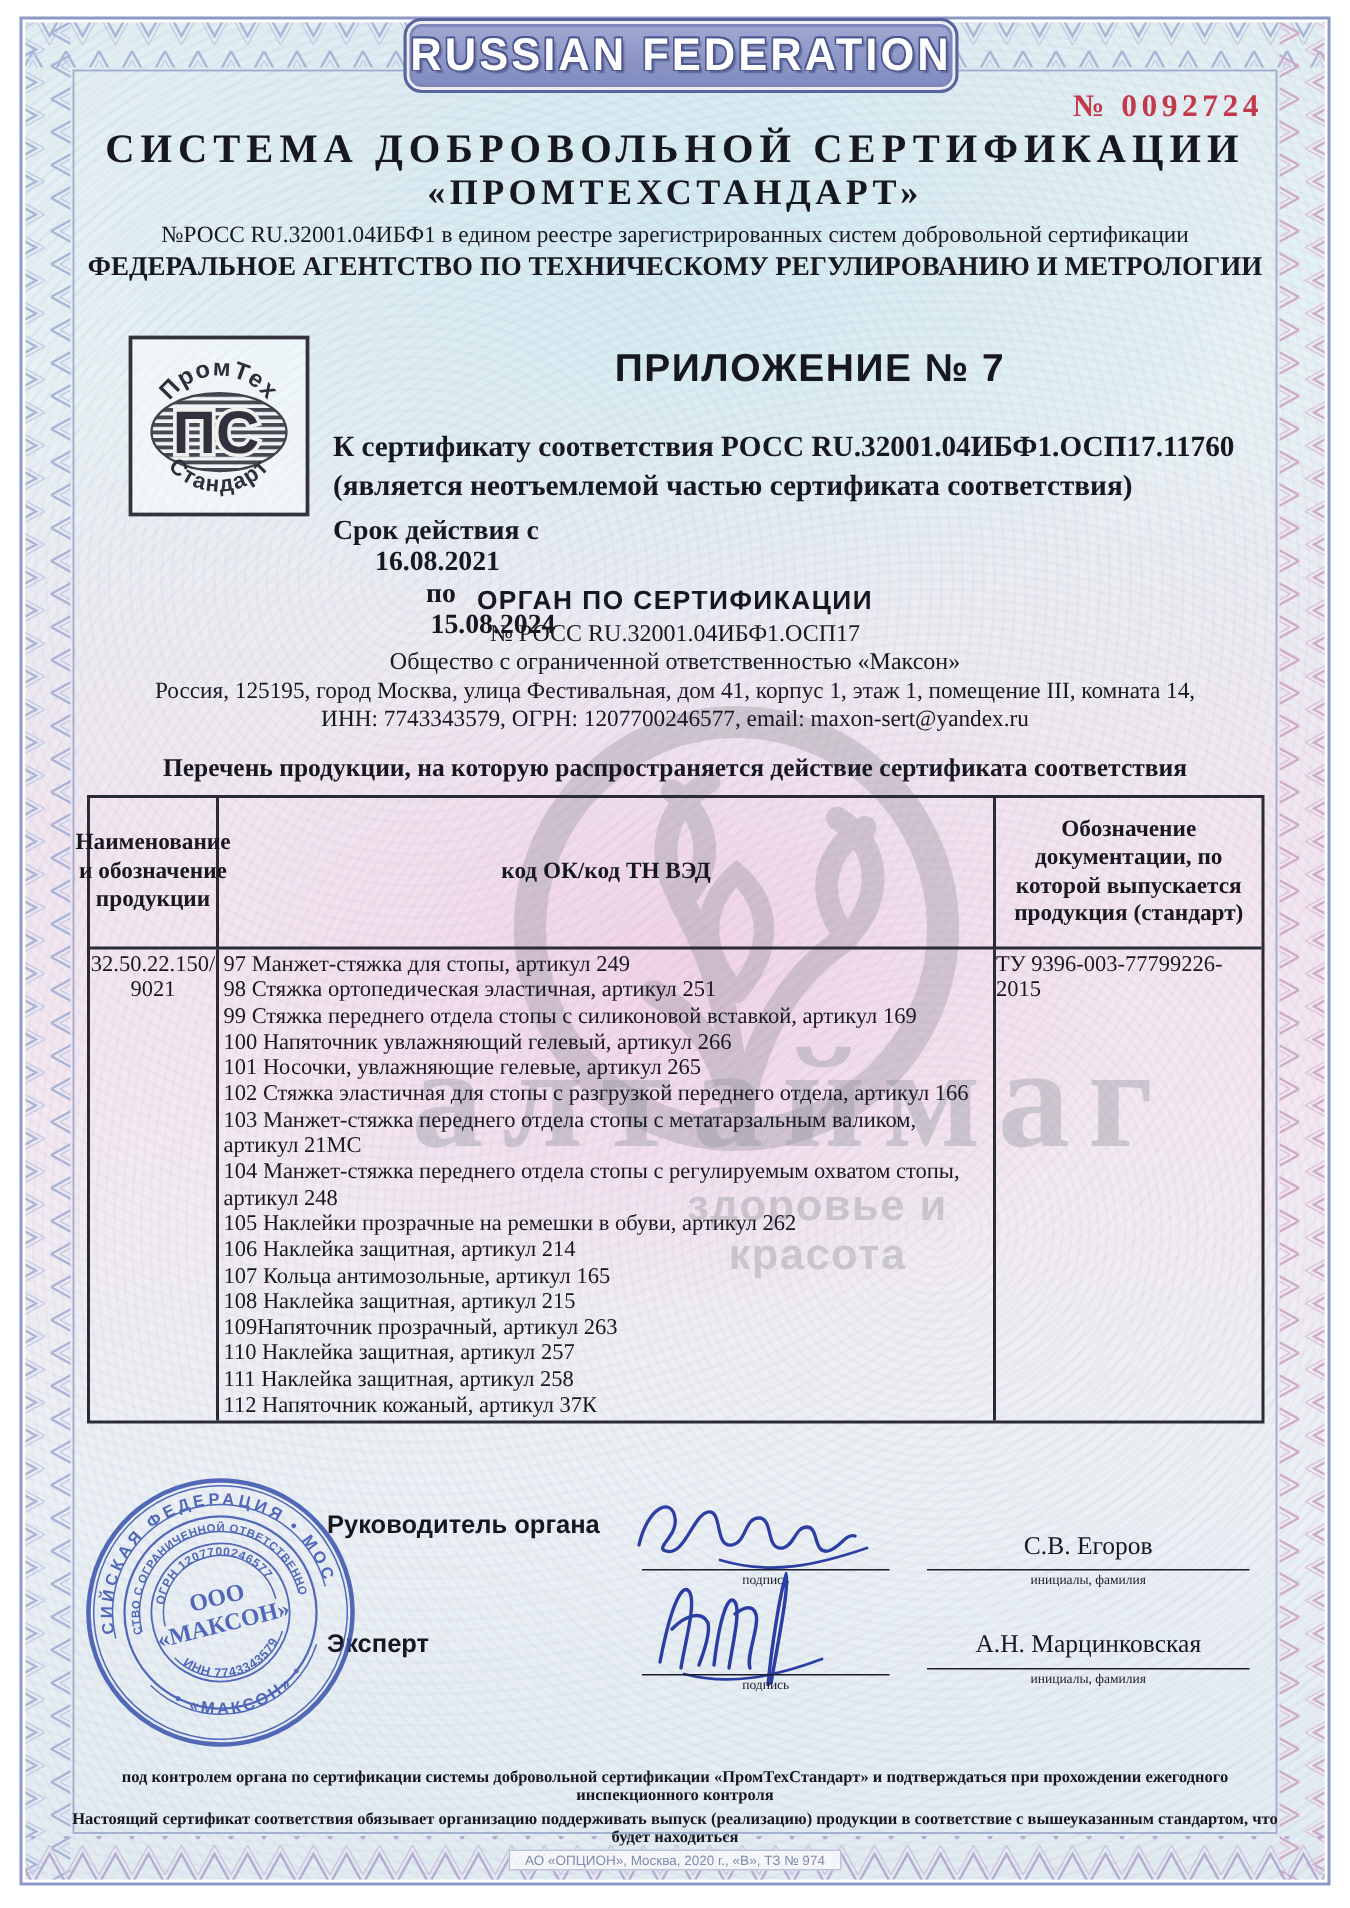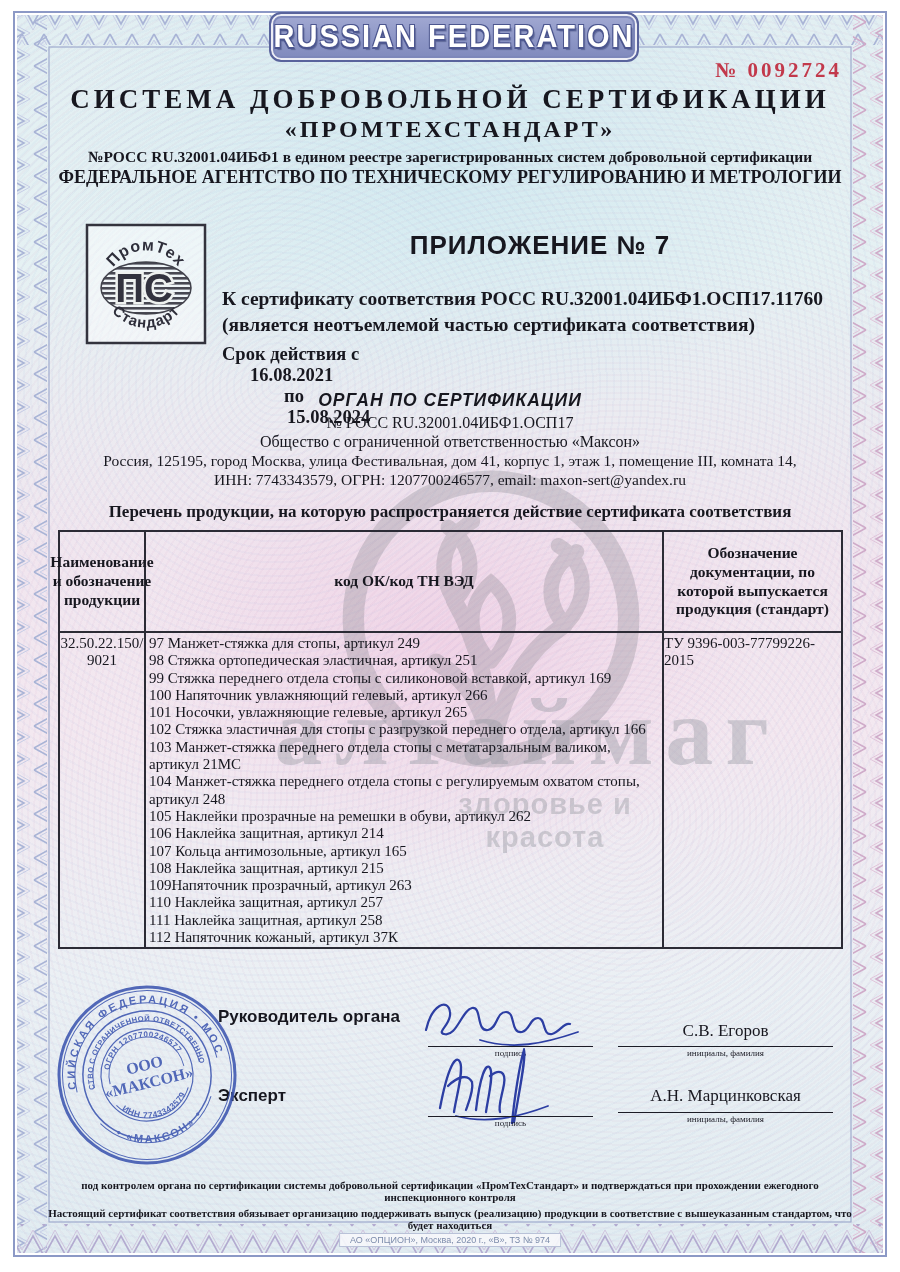--- a/index.html
+++ b/index.html
@@ -27,30 +27,30 @@
           border:2px solid #59639c;
           box-shadow:inset 0 0 0 2px rgba(255,255,255,.85), inset 0 0 0 4px #7d87ba;
           display:flex;align-items:center;justify-content:center;}
   .banner span{font-family:"Liberation Sans", sans-serif;font-weight:bold;font-size:29px;
           letter-spacing:2px;color:#ffffff;
           text-shadow:1px 1px 0 #4c568f,-1px -1px 0 #4c568f,1px -1px 0 #4c568f,-1px 1px 0 #4c568f,2px 2px 1px rgba(40,50,100,.45);
           transform:scaleY(1.05);}
   .docnum{top:58px;right:58px;font-weight:bold;font-size:21px;letter-spacing:3px;color:#c2394b;}
   .t1{left:30px;right:30px;top:84px;font-weight:bold;font-size:27px;letter-spacing:4px;}
   .t2{left:30px;right:30px;top:116px;font-weight:bold;font-size:24px;letter-spacing:3px;}
-  .t3{left:30px;right:30px;top:148px;font-weight:bold;font-size:15.5px;}
+  .t3{left:30px;right:30px;top:148px;font-weight:normal;font-size:15.5px;}
   .t4{left:30px;right:30px;top:167px;font-weight:bold;font-size:18px;}
   .apptitle{left:250px;right:70px;top:230px;font-weight:bold;font-size:26px;letter-spacing:1px;}
   .tocert{left:222px;top:288px;width:620px;font-size:19.5px;font-weight:600;}
   .certnote{left:222px;top:314px;width:620px;font-size:19.5px;font-weight:600;}
   .valid{left:222px;top:344px;width:640px;font-size:18.5px;font-weight:600;display:flex;flex-direction:column;}
   .valid .d1{margin-left:28px;font-weight:bold;}
   .valid .po{margin-left:62px;}
   .valid .d2{margin-left:65px;font-weight:bold;}
-  .organh{left:30px;right:30px;top:390px;font-family:"Liberation Sans",sans-serif;font-weight:bold;font-size:17.5px;letter-spacing:1px;font-style:italic;}
+  .organh{left:30px;right:30px;top:390px;font-family:"Liberation Sans",sans-serif;font-weight:bold;font-size:17.5px;letter-spacing:1px;}
   .ol1{left:30px;right:30px;top:414px;font-size:16px;}
   .ol2{left:30px;right:30px;top:433px;font-size:16px;}
   .ol3{left:30px;right:30px;top:452px;font-size:15.5px;}
   .ol4{left:30px;right:30px;top:471px;font-size:15.5px;}
   .caption{left:30px;right:30px;top:502px;font-weight:bold;font-size:17px;}
   
   .tbl{left:58px;top:530px;width:781px;height:415px;border:2.5px solid #2b2b35;
        display:grid;grid-template-columns:86px 518px 1fr;grid-template-rows:101px 1fr;}
   .cell{border-right:2px solid #2b2b35;box-sizing:border-box;}
   .cell.last{border-right:none;}

